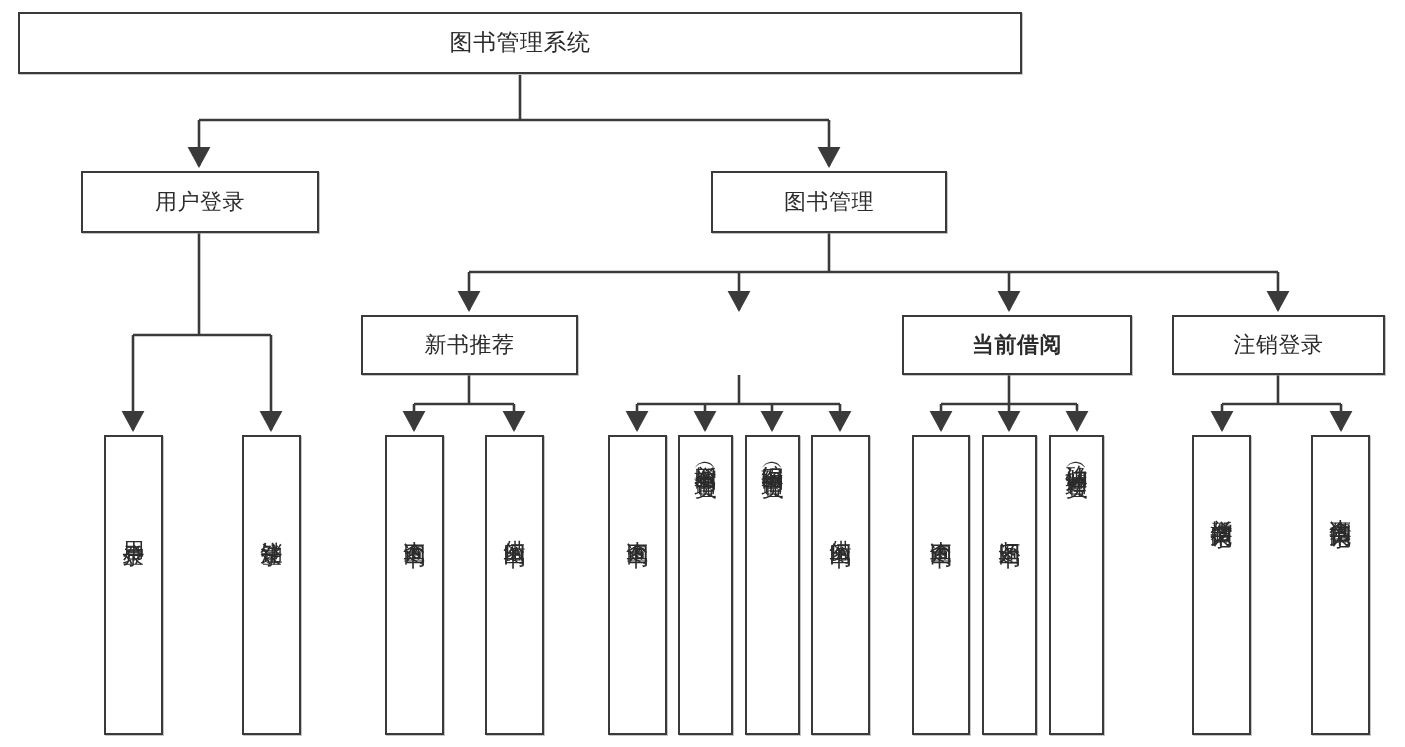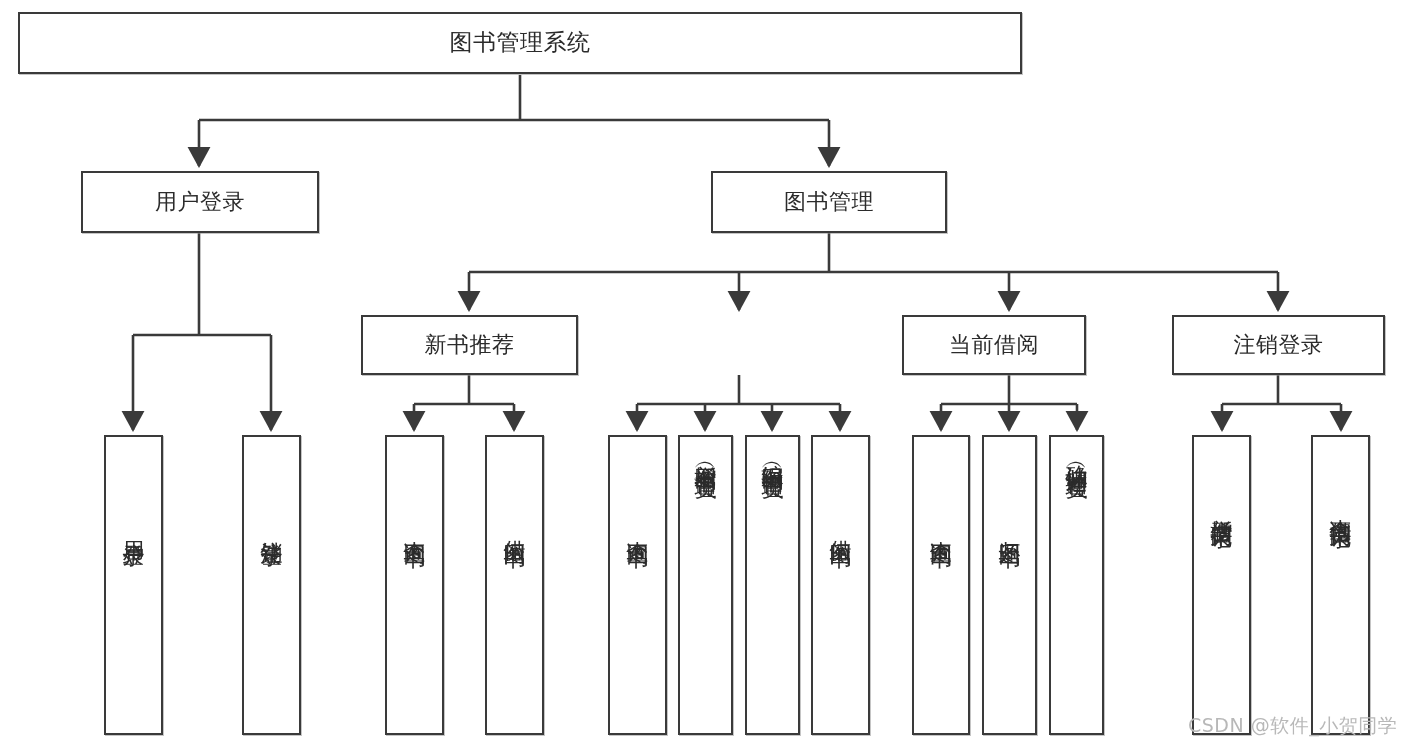--- a/index.html
+++ b/index.html
@@ -146,21 +146,21 @@
   <div class="node node-l2" style="left:81px; top:171px; width:238px; height:62px;">
     <span class="node-label">用户登录</span>
   </div>
   <div class="node node-l3" style="left:361px; top:315px; width:217px; height:60px;">
     <span class="node-label">新书推荐</span>
   </div>
 
   <div class="node node-l2" style="left:711px; top:171px; width:236px; height:62px;">
     <span class="node-label">图书管理</span>
   </div>
-  <div class="node node-l3" style="left:902px; top:315px; width:184px; height:60px;">
+  <div class="node node-l3" style="left:902px; top:315px; width:230px; height:60px;font-weight:bold;">
     <span class="node-label">当前借阅</span>
   </div>
   <div class="node node-l3" style="left:1172px; top:315px; width:213px; height:60px;">
     <span class="node-label">注销登录</span>
   </div>
 
   <div class="node node-leaf leaf-mid" style="left:104px; top:435px; width:59px; height:300px;">
     <span class="node-label">用户登录</span>
   </div>
   <div class="node node-leaf leaf-mid" style="left:242px; top:435px; width:59px; height:300px;">
@@ -197,15 +197,14 @@
     <span class="node-label">确认归还（管理员）</span>
   </div>
 
   <div class="node node-leaf leaf-short" style="left:1192px; top:435px; width:59px; height:300px;">
     <span class="node-label">新增借阅记录</span>
   </div>
   <div class="node node-leaf leaf-short" style="left:1311px; top:435px; width:59px; height:300px;">
     <span class="node-label">查询借阅记录</span>
   </div>
 
-  <div id="watermark">CSDN @软件_小贺同学</div>
 
 </div>
 
 </body></html>

